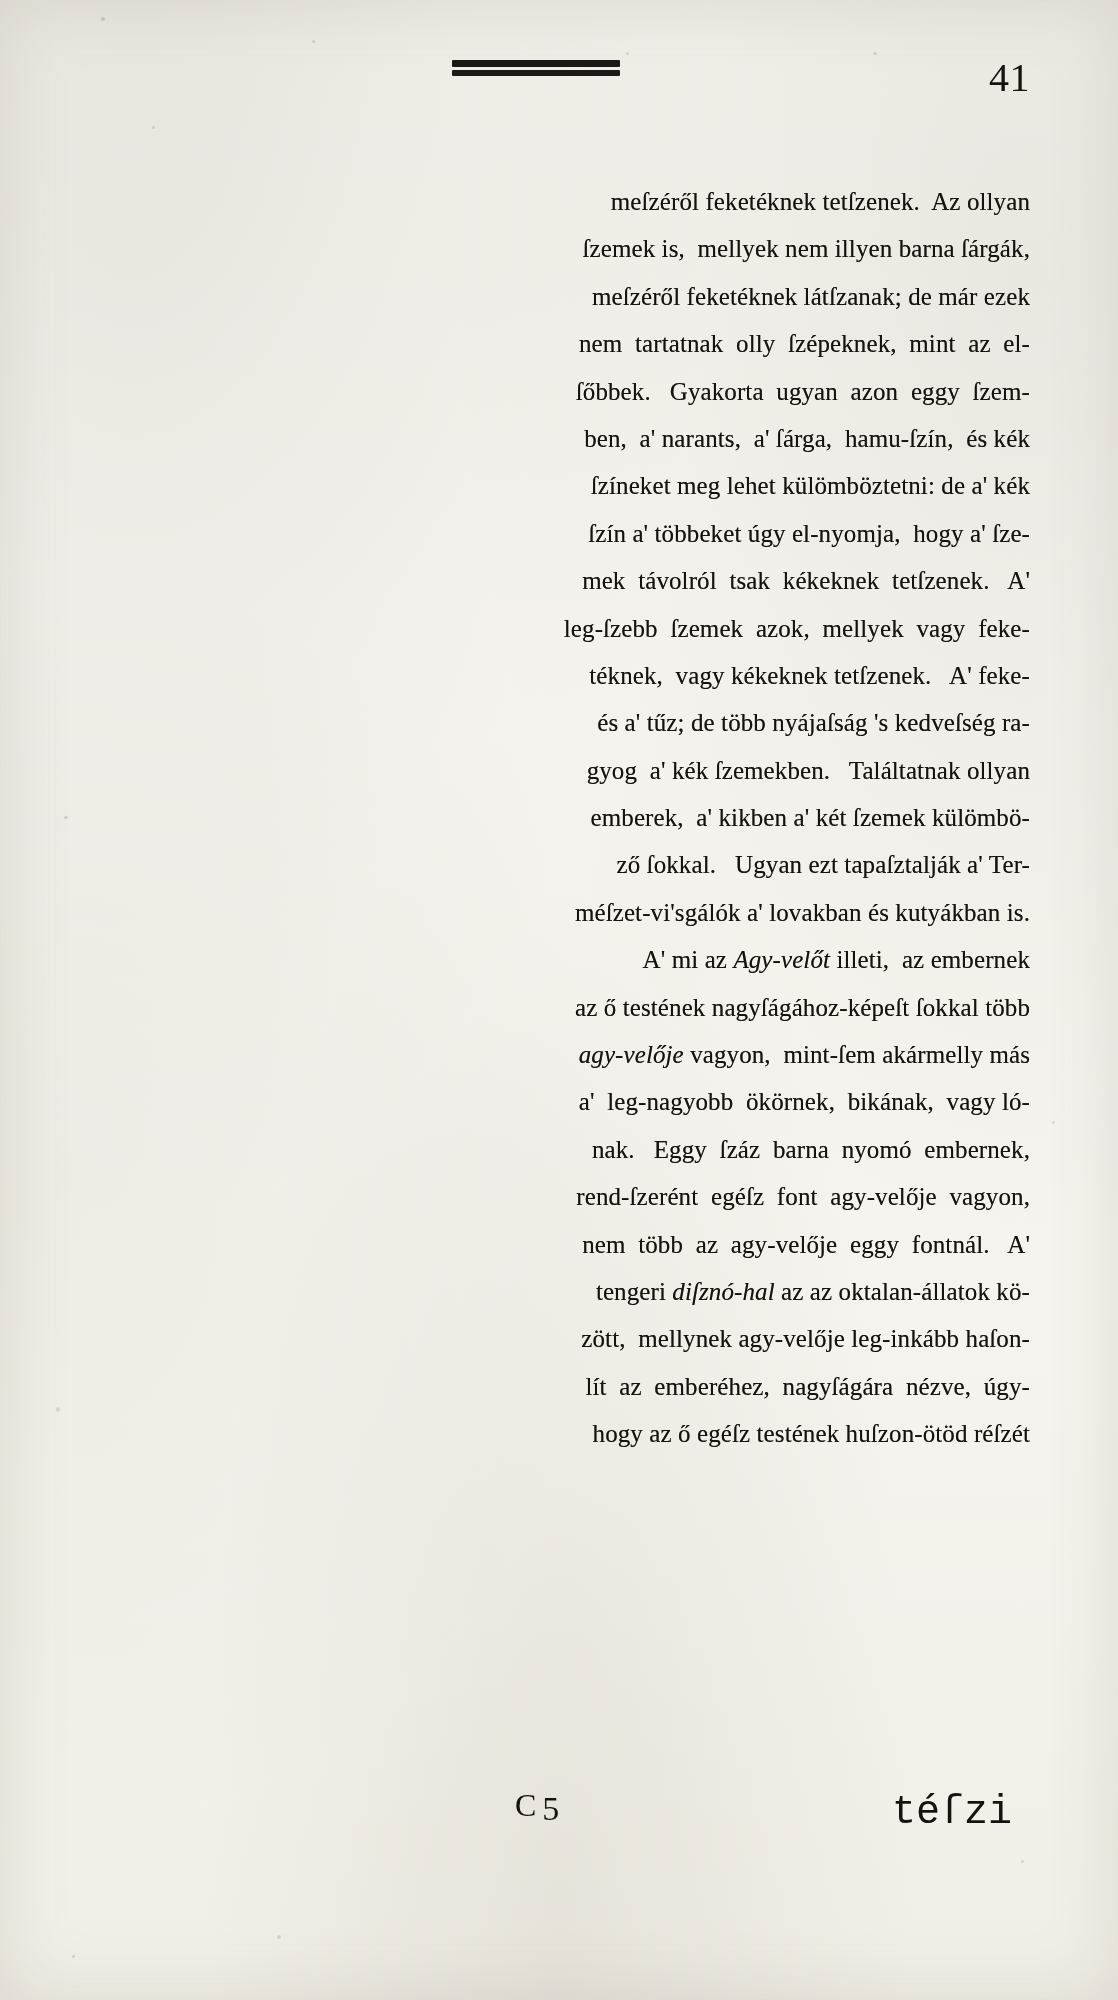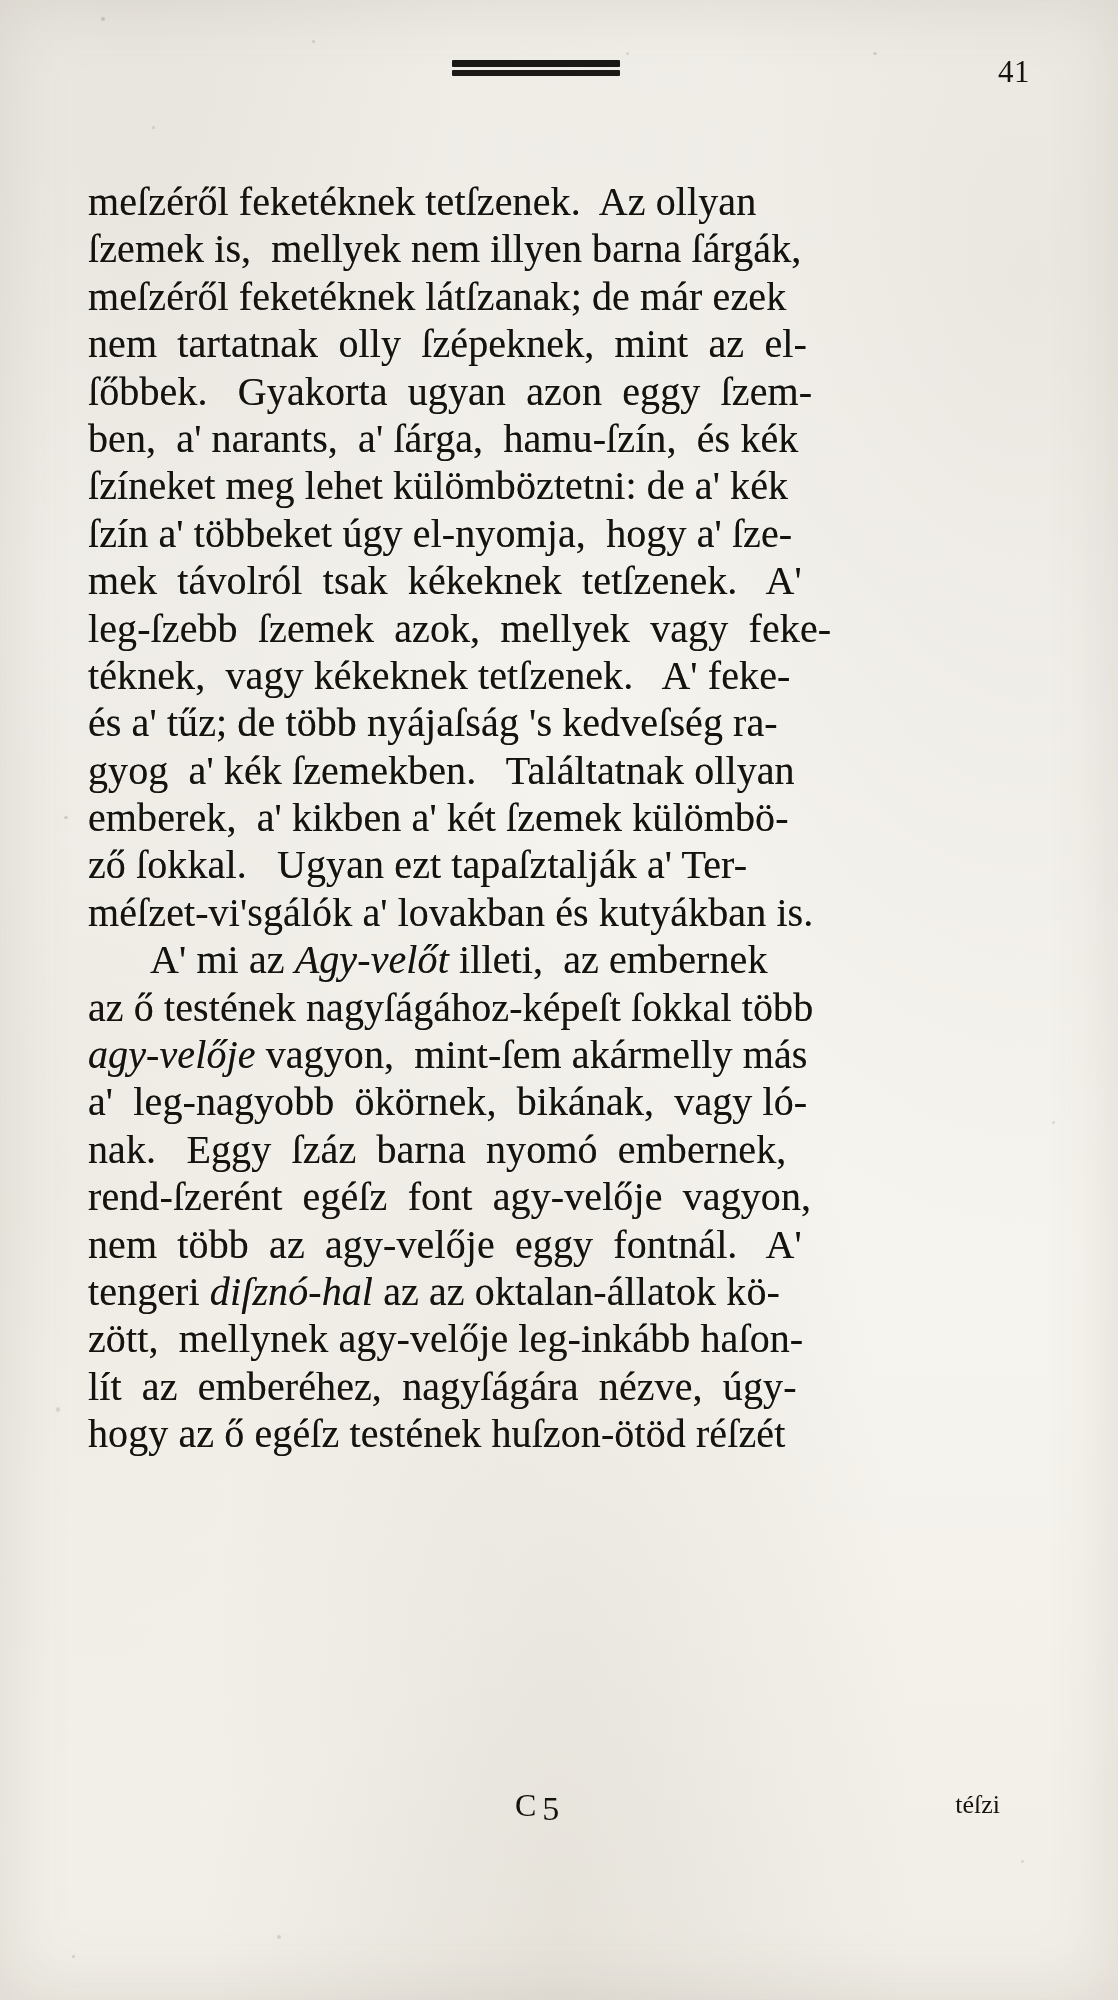--- a/index.html
+++ b/index.html
@@ -55,35 +55,36 @@
     background: #1b1a17;
     border-radius: 1px;
   }
   .rule-ornament .bar.b1 { top: 0;  height: 7px; }
   .rule-ornament .bar.b2 { top: 10px; height: 6px; }
 
   .folio {
     position: absolute;
     right: 88px;
     top: 6px;
-    font-size: 31px;
+    font-size: 40px;
     letter-spacing: 0.5px;
     color: #14130f;
     font-family: "Liberation Serif", serif;
   }
 
   
   .textblock {
     position: absolute;
     left: 88px;
     top: 178px;
     width: 942px;
     color: #15130f;
-    font-size: 40px;
+    font-size: 25px;
     line-height: 47.4px;
+    text-align: right;
   }
   .line {
     white-space: pre;
     display: block;
     height: 47.4px;
     font-family: "Liberation Serif", serif;
     letter-spacing: 0.1px;
   }
   .line.indent { padding-left: 62px; }
   .it { font-style: italic; }
@@ -109,24 +110,25 @@
     letter-spacing: 2px;
   }
   .signature .num {
     font-size: 34px;
     position: relative;
     top: 4px;
     left: 4px;
   }
   .catchword {
     position: absolute;
-    right: 118px;
+    right: 106px;
     top: 4px;
-    font-size: 26px;
+    font-size: 40px;
     color: #14130f;
+    font-family: Liberation Mono, monospace;
   }
 
   
   .edge-shadow {
     position: absolute;
     inset: 0;
     pointer-events: none;
     box-shadow: inset 0 0 70px rgba(110,100,85,0.16);
   }
 </style>

